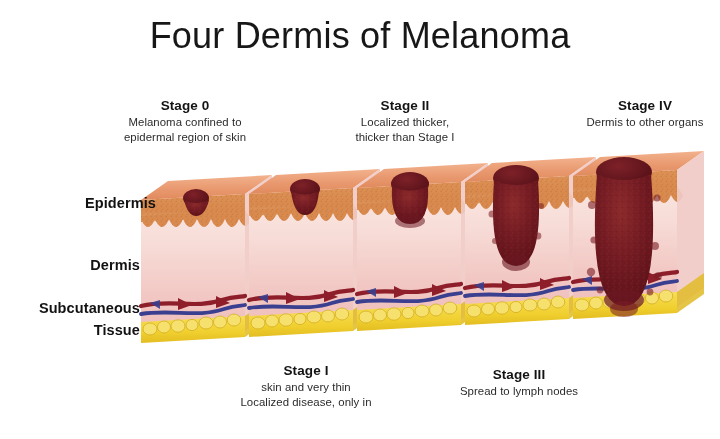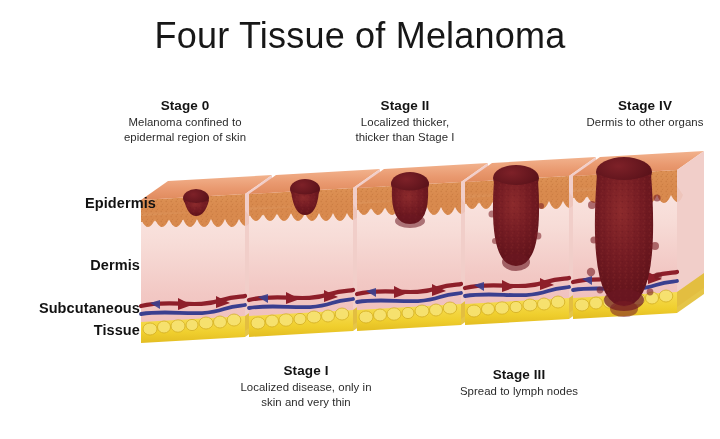--- a/index.html
+++ b/index.html
@@ -46,21 +46,21 @@
   .ll-subq{left:0;top:297px;width:140px;line-height:22px;}
 
   
   #diagram{position:absolute;left:0;top:0;width:720px;height:439px;}
 </style>
 </head>
 <body>
 
 <div id="canvas">
 
-  <div class="title">Four Tissue of Melanoma</div>
+  <div class="title">Four Dermis of Melanoma</div>
 
   <svg id="diagram" viewBox="0 0 720 439">
     <defs>
 
       <linearGradient id="gDermis" x1="0" y1="0" x2="0" y2="1">
         <stop offset="0%" stop-color="#fbe9e5"></stop>
         <stop offset="35%" stop-color="#f7dcd7"></stop>
         <stop offset="70%" stop-color="#f2c8c4"></stop>
         <stop offset="100%" stop-color="#efbdba"></stop>
       </linearGradient>
@@ -403,22 +403,22 @@
   <div class="caption cap-s4">
     <div class="cap-title">Stage IV</div>
     <div class="cap-desc">
       <span>Dermis to other organs</span>
     </div>
   </div>
 
   <div class="caption cap-s1">
     <div class="cap-title">Stage I</div>
     <div class="cap-desc">
+      <span>skin and very thin</span>
       <span>Localized disease, only in</span>
-      <span>skin and very thin</span>
     </div>
   </div>
 
   <div class="caption cap-s3">
     <div class="cap-title">Stage III</div>
     <div class="cap-desc">
       <span>Spread to lymph nodes</span>
     </div>
   </div>
 

